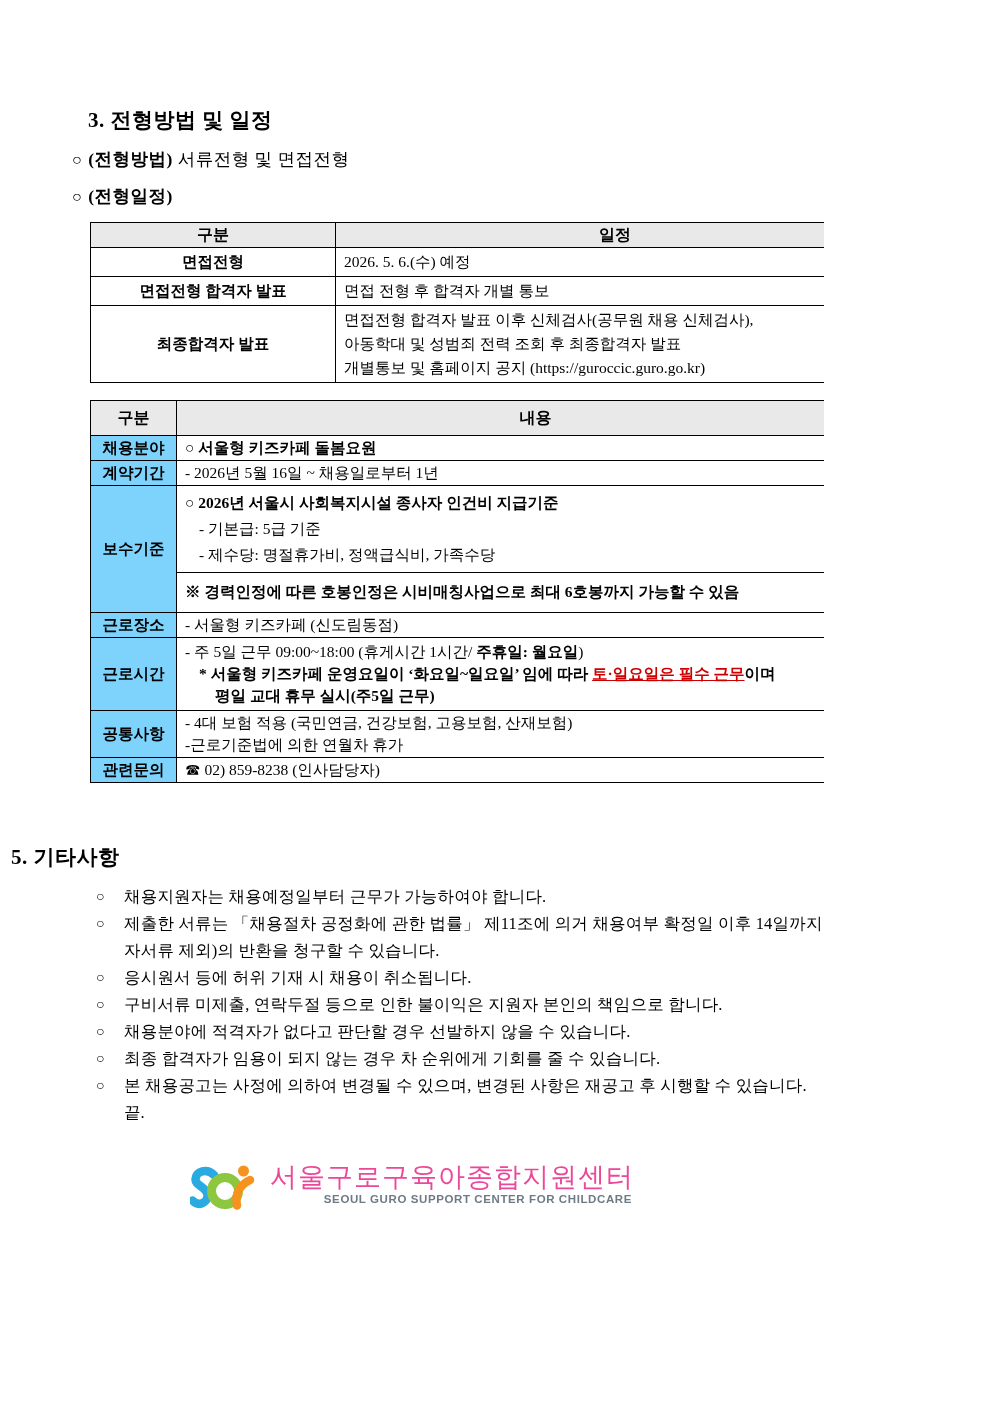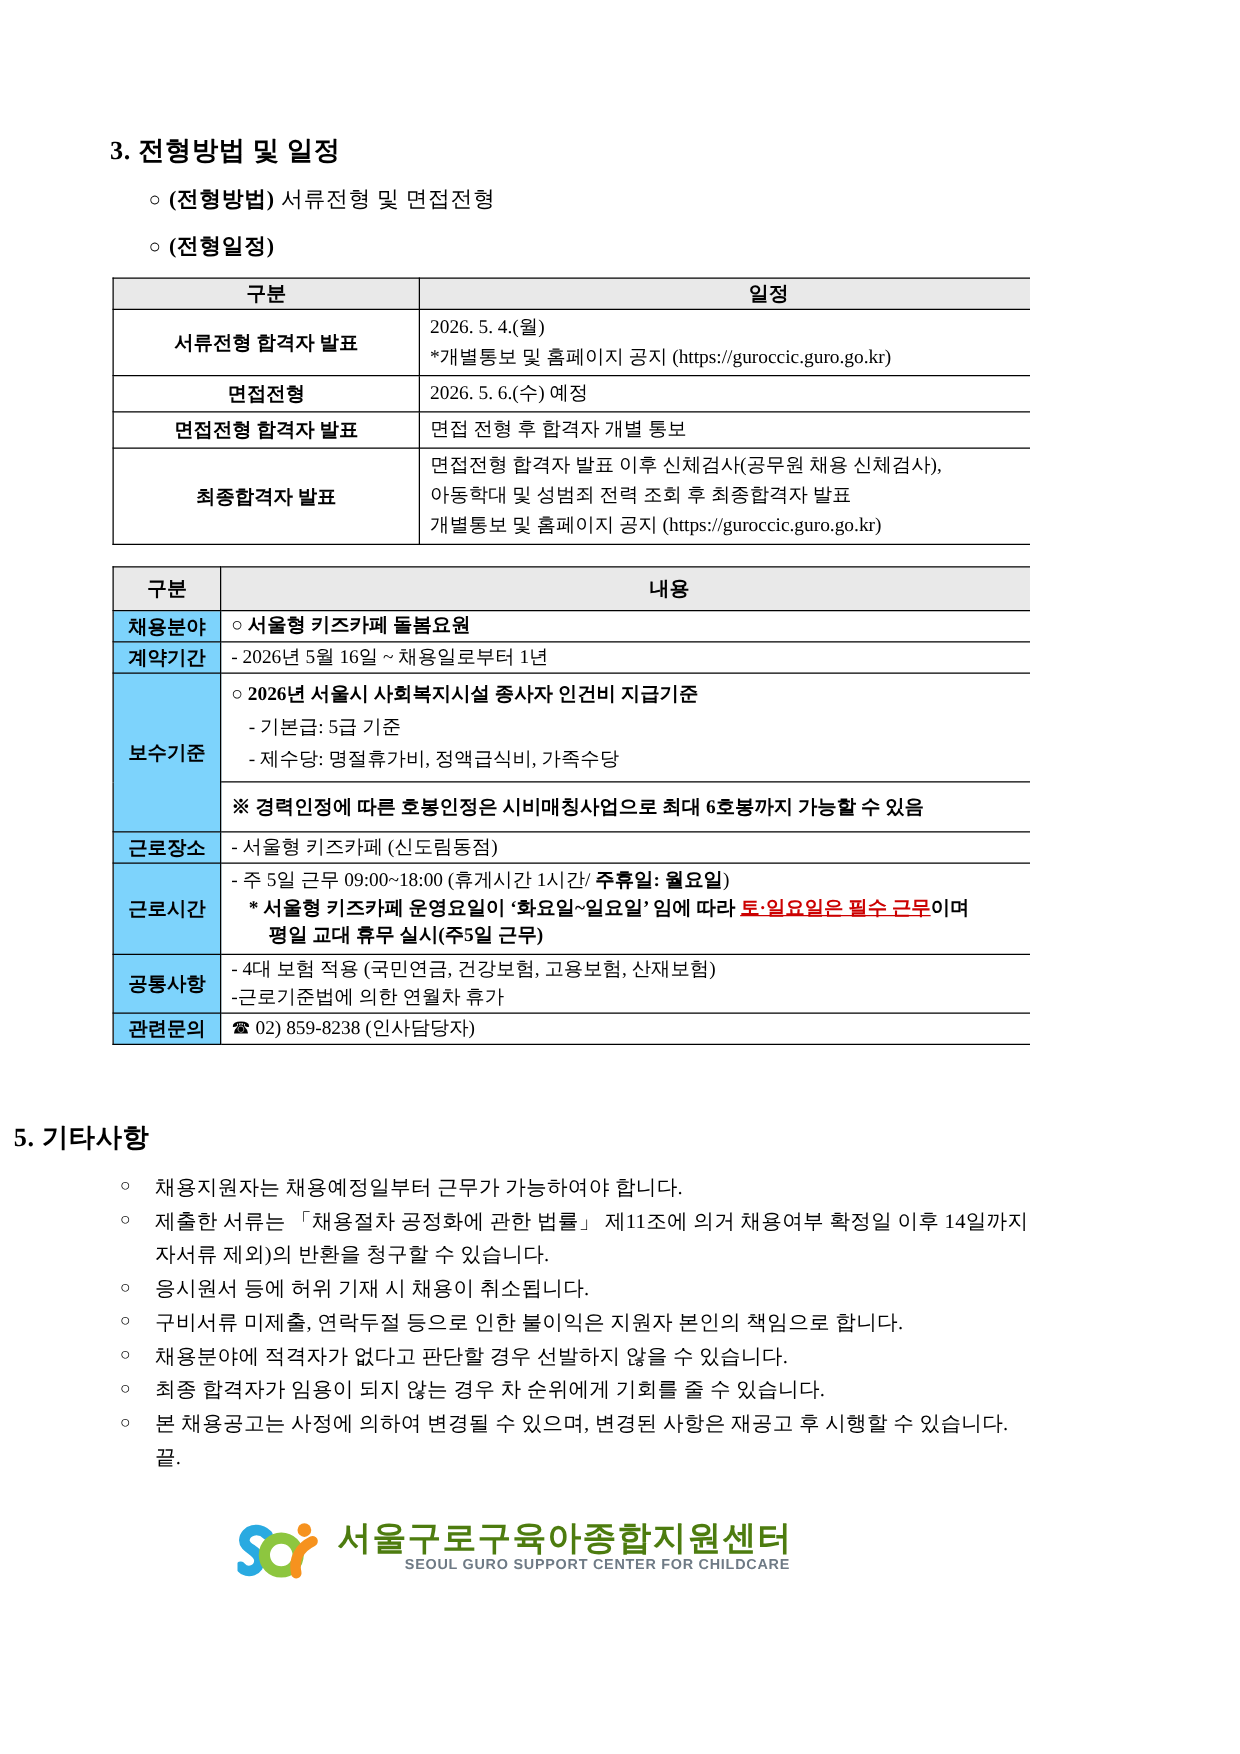--- a/index.html
+++ b/index.html
@@ -6,21 +6,21 @@
   html,body { background:#ffffff; }
   body {
     width:992px; height:1403px; position:relative;
     font-family:"Liberation Serif","DejaVu Serif",serif;
     color:#000;
   }
   .page { width:824px; height:1403px; padding-top:106px; overflow:hidden; }
 
   
   .sec-title { font-size:21px; font-weight:bold; margin-left:88px; letter-spacing:0.5px; }
-  .bullet-line { font-size:17.5px; margin-left:119px; margin-top:13px; letter-spacing:0.5px; }
+  .bullet-line { font-size:17.5px; margin-left:72px; margin-top:13px; letter-spacing:0.5px; }
   .bullet-line .marker { font-size:16px; margin-right:6px; }
   .bullet-line .b { font-weight:bold; }
 
   
   table.tbl { border-collapse:collapse; margin-left:90px; width:805px; table-layout:fixed; }
   table.tbl td, table.tbl th { border:1.5px solid #000; vertical-align:middle;margin-top:48px; }
   table.tbl th { background:#e9e9e9; font-weight:bold; text-align:center; font-size:16px; }
   .tbl1 { margin-top:14px; }
   .tbl1 th { height:25px; }
   .tbl1 td.lbl { font-weight:bold; text-align:center; font-size:15.5px; }
@@ -45,21 +45,21 @@
   .items { margin-top:12px; margin-left:96px; width:830px; }
   .item { display:flex; font-size:16.5px; line-height:27px; letter-spacing:0.2px; }
   .item .marker { width:28px; flex:0 0 28px; font-size:14px; }
   .item .txt { flex:1; }
   .end-mark { margin-left:124px; font-size:16.5px; line-height:27px; }
 
   
   .logo-wrap { margin-top:36px; display:flex; justify-content:center; align-items:flex-start; }
   .logo-mark { margin-right:10px; margin-top:2px; }
   .logo-texts { display:flex; flex-direction:column; align-items:flex-end; }
-  .logo-kor { font-family:"Liberation Sans","DejaVu Sans",sans-serif; font-size:27px; color:#4d7c0f; letter-spacing:1px; font-weight:700; line-height:30px; }
+  .logo-kor { font-family:"Liberation Sans","DejaVu Sans",sans-serif; font-size:27px; color:#ec4899; letter-spacing:1px; font-weight:400; line-height:30px; }
   .logo-eng { font-family:"Liberation Sans","DejaVu Sans",sans-serif; font-size:11.5px; color:#6e7a85; font-weight:bold; letter-spacing:0.6px; margin-top:1px; margin-right:2px;padding-left:12px; }
 </style>
 </head>
 <body>
 
 <div class="page">
 
   <div class="sec-title">3. 전형방법 및 일정</div>
   <div class="bullet-line">
     <span class="marker">○</span><span class="b">(전형방법)</span><span> 서류전형 및 면접전형</span>
@@ -70,27 +70,20 @@
 
   <table class="tbl tbl1">
     <colgroup>
         <col style="width:245px">
         <col>
       </colgroup>
     <tbody>
         <tr>
       <th>구분</th>
       <th>일정</th>
-    </tr>
-    <tr>
-      <td class="lbl">서류전형 합격자 발표</td>
-      <td class="val">
-        <div class="ln">2026. 5. 4.(월)</div>
-        <div class="ln">*개별통보 및 홈페이지 공지 (https://guroccic.guro.go.kr)</div>
-      </td>
     </tr>
     <tr>
       <td class="lbl">면접전형</td>
       <td class="val">
         <div class="ln">2026. 5. 6.(수) 예정</div>
       </td>
     </tr>
     <tr>
       <td class="lbl">면접전형 합격자 발표</td>
       <td class="val">

